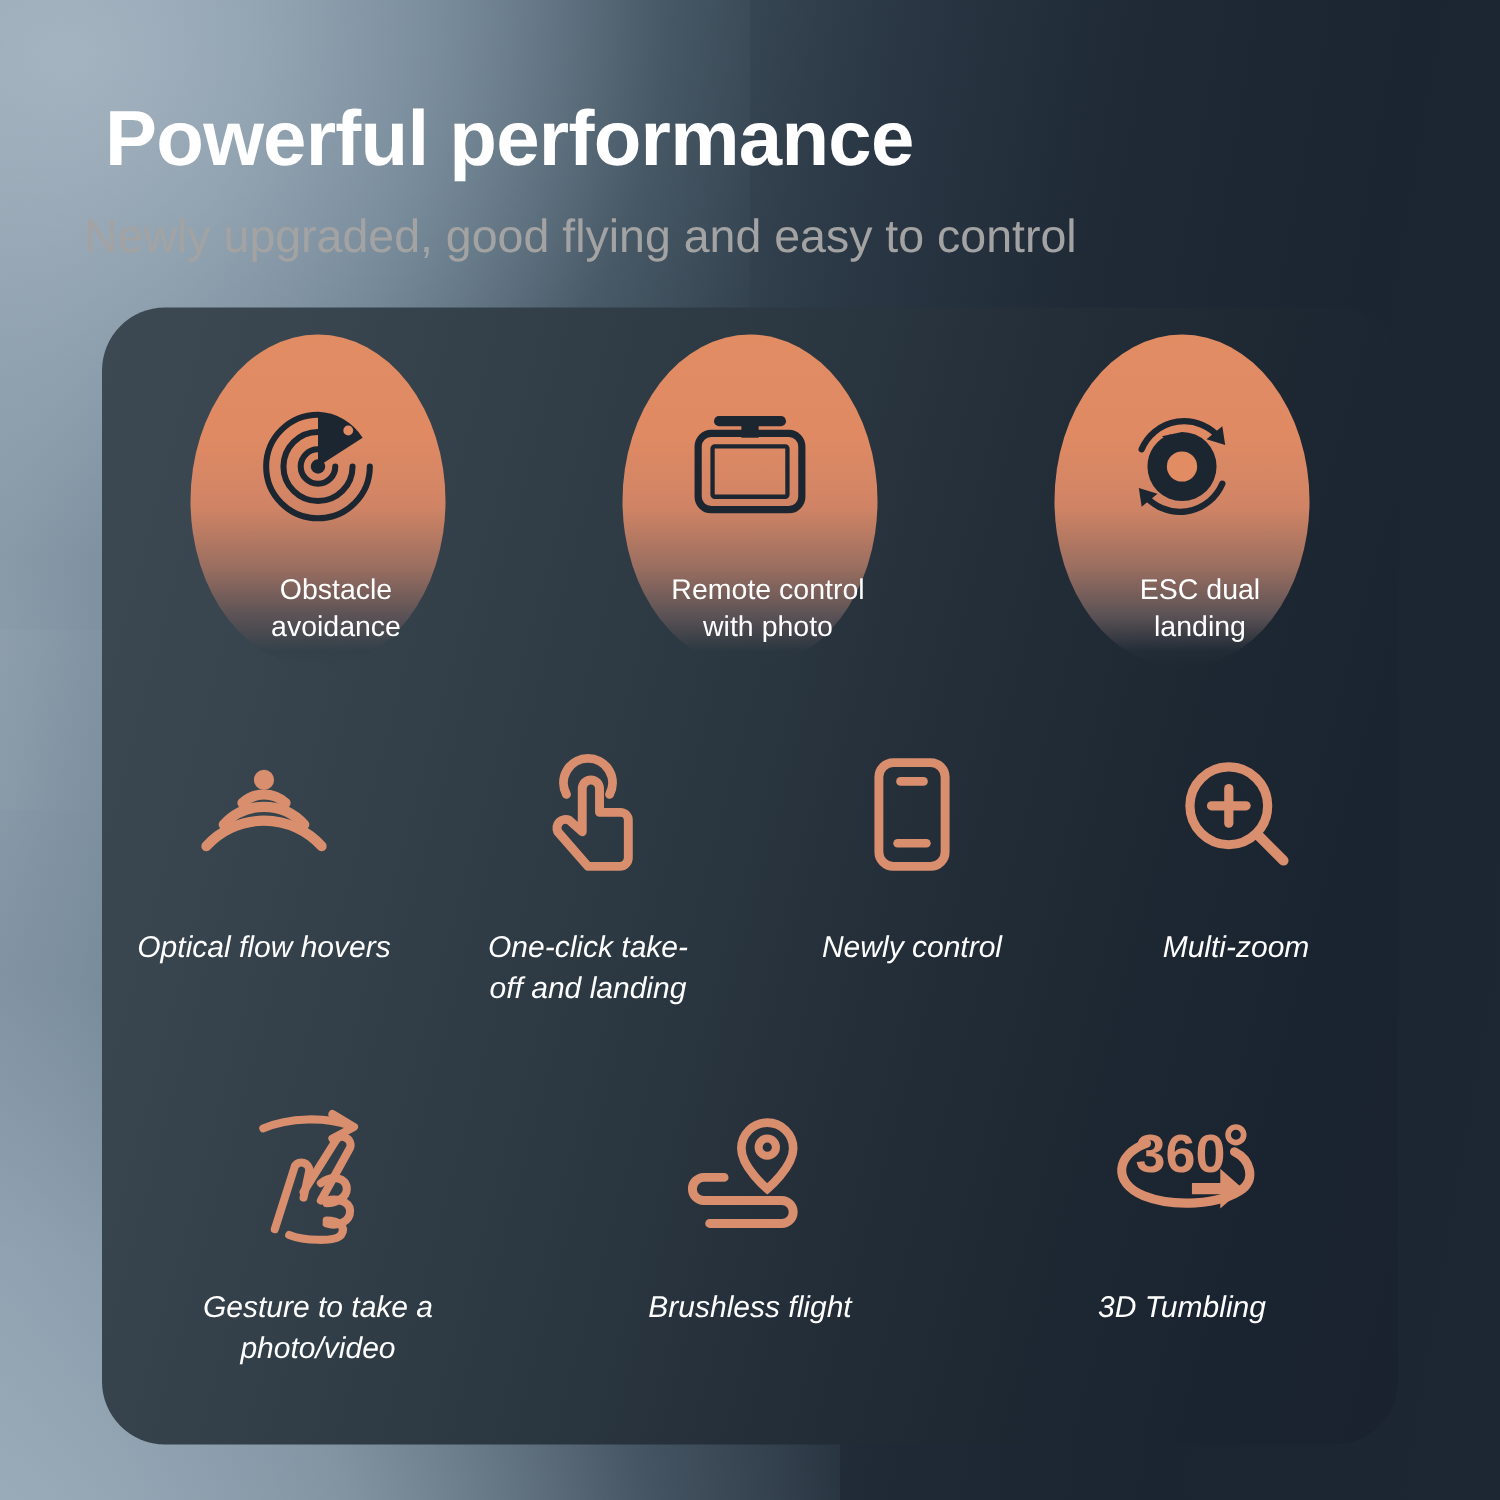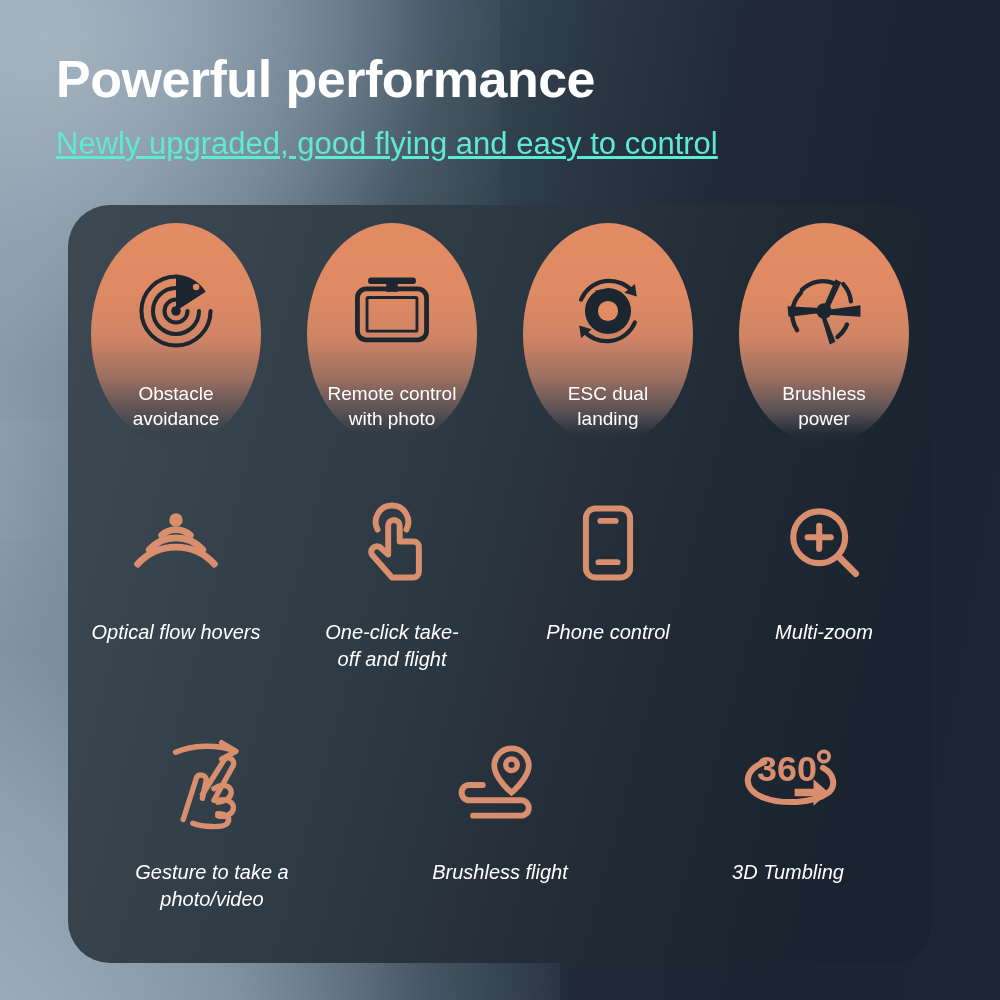--- a/index.html
+++ b/index.html
@@ -67,31 +67,30 @@
     left: 56px;
     top: 52px;
     width: 900px;
   }
   #title {
     font-size: 52px;
     font-weight: bold;
     color: #ffffff;
     letter-spacing: -0.5px;
     line-height: 1.05;
-    margin: 0;
+    margin: 14px;
     white-space: nowrap;
   }
   #subtitle {
     font-size: 31px;
     font-weight: normal;
-    color: #5eead4;
+    color: #a3a3a3;
     line-height: 1.2;
     margin: 18px 0 0 0;
     white-space: nowrap;
-    text-decoration: underline;
   }
 
   
   #card {
     position: absolute;
     left: 68px;
     top: 205px;
     width: 864px;
     height: 758px;
     border-radius: 42px;
@@ -144,21 +143,21 @@
     position: absolute;
     top: 58px;
     left: 50%;
     transform: translateX(-50%);
     width: 96px;
     height: 96px;
   }
   .blob-label {
     position: absolute;
     top: 176px;
-    left: 0;
+    left: 12px;
     width: 100%;
     text-align: center;
     font-size: 19px;
     color: #ffffff;
     line-height: 1.32;
     white-space: pre-line;
   }
 
   
   #row2 { top: 280px; height: 225px; }
@@ -235,40 +234,20 @@
             <path d="M22 38 A32 32 0 0 1 76 30"></path>
             <path d="M78 62 A32 32 0 0 1 24 70"></path>
           </g>
           <path d="M78 22 L80 35 L67 31 Z" fill="#1c2630"></path>
           <path d="M22 78 L20 65 L33 69 Z" fill="#1c2630"></path>
         </svg>
         <div class="blob-label">ESC dual
 landing</div>
       </div>
 
-      <div class="cell">
-        <div class="blob"></div>
-        <svg class="blob-icon" viewBox="0 0 100 100">
-          <g fill="none" stroke="#1c2630" stroke-width="4.6" stroke-linecap="round">
-            <path d="M27 28 A31 31 0 0 1 60 21"></path>
-            <path d="M22 70 A31 31 0 0 1 26 31"></path>
-            <path d="M70 22 A31 31 0 0 1 78 40"></path>
-            <path d="M74 64 A31 31 0 0 1 64 77"></path>
-          </g>
-          <g fill="#1c2630">
-            <path d="M49 47 L62 17 L68 20 L55 48 Z"></path>
-            <path d="M53 49 L88 44 L88 56 L54 54 Z"></path>
-            <path d="M51 54 L62 82 L56 85 L47 55 Z"></path>
-            <path d="M47 52 L13 56 L12 45 L46 47 Z"></path>
-          </g>
-          <circle cx="50" cy="50" r="8" fill="#1c2630"></circle>
-        </svg>
-        <div class="blob-label">Brushless
-power</div>
-      </div>
     </div>
 
     <div class="grid-row" id="row2">
 
       <div class="cell">
         <svg class="out-icon" viewBox="0 0 100 100">
           <g fill="none" stroke="#d98e6e" stroke-width="7" stroke-linecap="round">
             <path d="M35 42 A22 22 0 0 1 65 42"></path>
             <path d="M22 57 A38 38 0 0 1 78 57"></path>
             <path d="M10 72 A54 54 0 0 1 90 72"></path>
@@ -279,30 +258,30 @@
       </div>
 
       <div class="cell">
         <svg class="out-icon" viewBox="0 0 100 100">
           <g fill="none" stroke="#d98e6e" stroke-width="6.2" stroke-linecap="round" stroke-linejoin="round">
             <path d="M35 36 A17 17 0 1 1 65 36"></path>
             <path d="M46 32 L46 62 L37 54 A6 6 0 0 0 29 62 L50 86 L72 86 A6 6 0 0 0 78 80 L78 54 A5.5 5.5 0 0 0 72.5 48.5 L58 48.5 L58 32 A6 6 0 0 0 46 32 Z"></path>
           </g>
         </svg>
         <div class="out-label">One-click take-
-off and flight</div>
+off and landing</div>
       </div>
 
       <div class="cell">
         <svg class="out-icon" viewBox="0 0 100 100">
           <rect x="27" y="14" width="46" height="72" rx="10" fill="none" stroke="#d98e6e" stroke-width="6.2"></rect>
           <line x1="42" y1="27" x2="58" y2="27" stroke="#d98e6e" stroke-width="6" stroke-linecap="round"></line>
           <line x1="40" y1="70" x2="60" y2="70" stroke="#d98e6e" stroke-width="6" stroke-linecap="round"></line>
         </svg>
-        <div class="out-label">Phone control</div>
+        <div class="out-label">Newly control</div>
       </div>
 
       <div class="cell">
         <svg class="out-icon" viewBox="0 0 100 100">
           <circle cx="45" cy="44" r="27" fill="none" stroke="#d98e6e" stroke-width="6.4"></circle>
           <line x1="45" y1="32" x2="45" y2="56" stroke="#d98e6e" stroke-width="6.4" stroke-linecap="round"></line>
           <line x1="33" y1="44" x2="57" y2="44" stroke="#d98e6e" stroke-width="6.4" stroke-linecap="round"></line>
           <line x1="65" y1="64" x2="83" y2="82" stroke="#d98e6e" stroke-width="7" stroke-linecap="round"></line>
         </svg>
         <div class="out-label">Multi-zoom</div>

